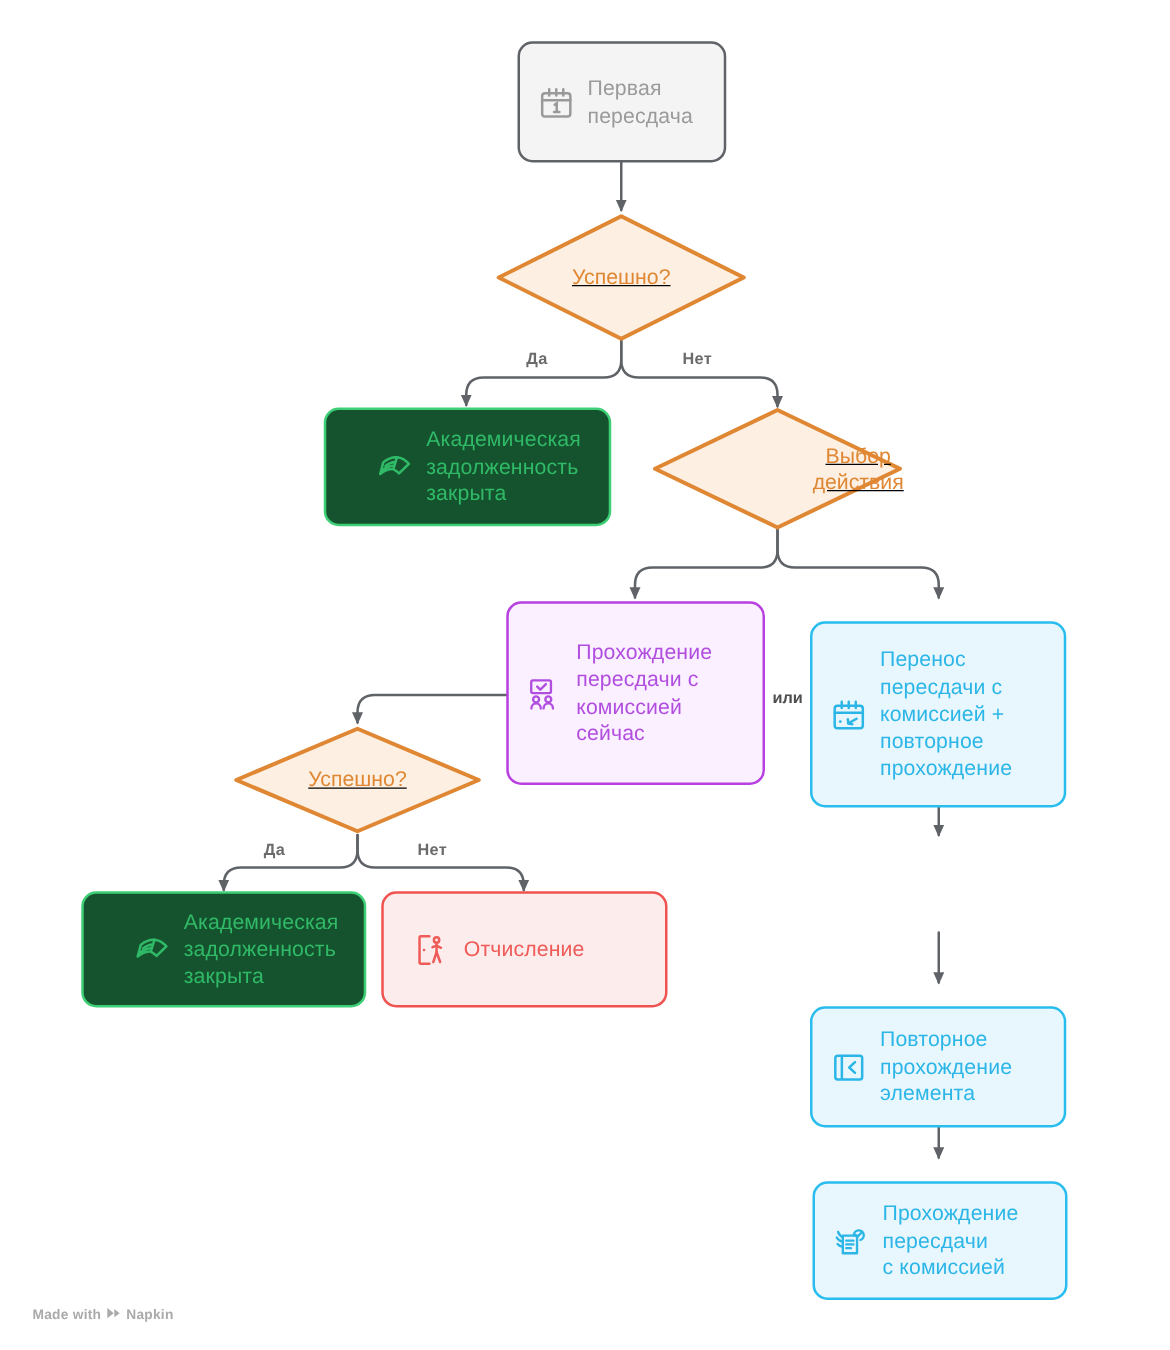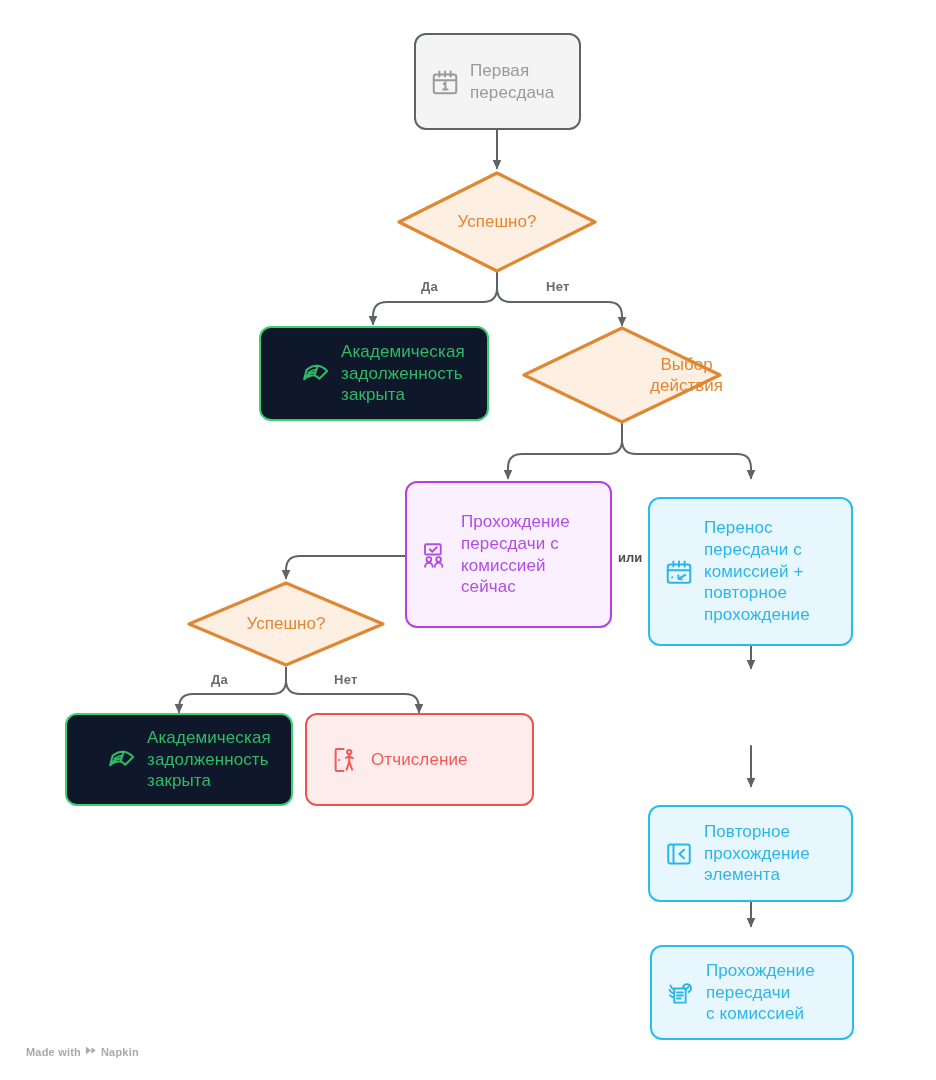--- a/index.html
+++ b/index.html
@@ -49,20 +49,21 @@
     flex: 0 0 auto;
     width: 30px;
     height: 30px;
     display: block;
   }
   .diamond {
     position: absolute;
     display: flex;
     align-items: center;
     justify-content: center;
+    text-decoration: underline;
   }
   .diamond svg {
     position: absolute;
     left: 0; top: 0;
   }
   .diamond .label {
     position: relative;
     z-index: 2;
     font-size: 17px;
     line-height: 1.25;
@@ -82,21 +83,21 @@
     position: absolute;
     font-size: 13px;
     font-weight: bold;
     color: #4d4d4d;
     white-space: nowrap;
   }
 
   
   .n-gray   { background: #f4f4f4; border-color: #5f6368; }
   .n-gray   .label { color: #9a9a9a; }
-  .n-green  { background: #0f172a; border-color: #3ecf76; padding-left: 40px; }
+  .n-green  { background: #14532d; border-color: #3ecf76; padding-left: 40px; }
   .n-green  .label { color: #30ba68; }
   .n-purple { background: #fbf0ff; border-color: #b83fe0; }
   .n-purple .label { color: #b14ee0; }
   .n-blue   { background: #e8f7fd; border-color: #28bdee; margin-top: 16px; }
   .n-blue   .label { color: #2cb6e8; }
   .n-red    { background: #fdecec; border-color: #ef5350; }
   .n-red    .label { color: #ee5b58; }
 
   .watermark {
     position: absolute;

